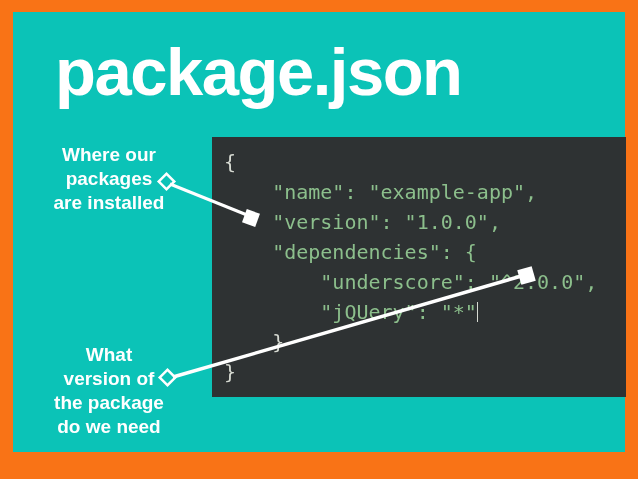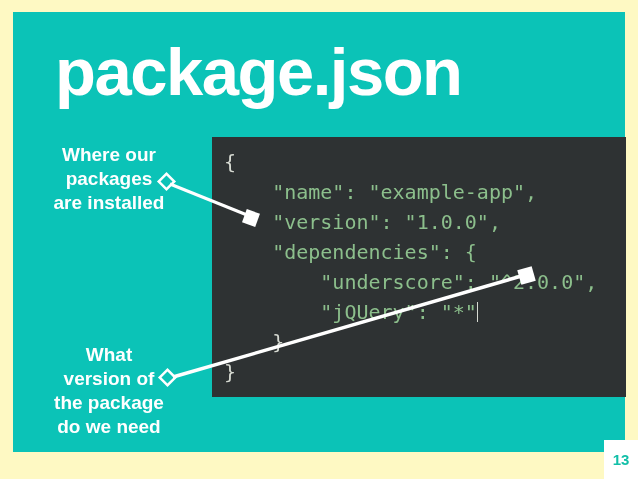--- a/index.html
+++ b/index.html
@@ -12,21 +12,21 @@
     height: 479px;
     overflow: hidden;
     font-family: "Liberation Sans", sans-serif;
   }
 
   
   #slide {
     position: relative;
     width: 638px;
     height: 479px;
-    background: #fef9c3;      
+    background: #f97316;      
     overflow: hidden;
   }
   #slide-inner {
     position: absolute;
     left: 13px;
     top: 12px;
     width: 612px;
     height: 440px;
     background: #0BC3B7;      
   }
@@ -145,17 +145,14 @@
       <rect x="244" y="211" width="14" height="14" transform="rotate(20 251 218)" fill="#FFFFFF"></rect>
     </g>
 
     <g>
       <line x1="173" y1="377" x2="525" y2="275" stroke="#FFFFFF" stroke-width="3.5"></line>
       <rect x="162" y="372" width="11" height="11" transform="rotate(45 167.5 377.5)" fill="none" stroke="#FFFFFF" stroke-width="2.5"></rect>
       <rect x="519" y="268" width="15" height="15" transform="rotate(-16 526.5 275.5)" fill="#FFFFFF"></rect>
     </g>
   </svg>
 
-  <div id="page-badge">
-    <span id="page-number">13</span>
-  </div>
 
 </div>
 
 </body></html>

